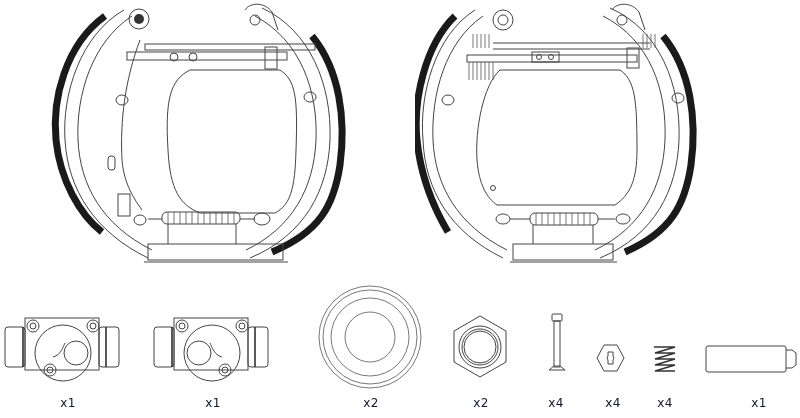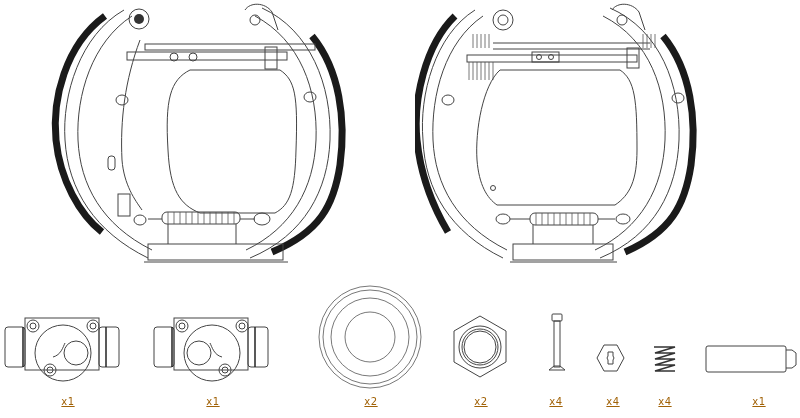--- a/index.html
+++ b/index.html
@@ -1,19 +1,19 @@
 <!DOCTYPE html>
 <html><head>
 <meta charset="utf-8">
 <style>
   html, body { margin:0; padding:0; background:#ffffff; }
   body { width:800px; height:418px; position:relative; overflow:hidden; font-family:"DejaVu Sans", sans-serif; }
   .assembly { position:absolute; top:0; }
   .part { position:absolute; }
-  .qty { position:absolute; top:396px; font-size:10px; color:#a16207; transform:translateX(-50%); letter-spacing:0.5px;text-decoration:underline; }
+  .qty { position:absolute; top:396px; font-size:12px; color:#0f172a; transform:translateX(-50%); letter-spacing:0.5px; }
   svg { display:block; }
   .ln { fill:none; stroke:#444; stroke-width:1; }
   .ln2 { fill:none; stroke:#555; stroke-width:0.8; }
   .lining { fill:none; stroke:#1a1a1a; stroke-width:7; }
 </style>
 </head>
 <body>
 
 <div class="assembly" style="left:40px;">
   <svg width="320" height="275" viewBox="0 0 320 275">

